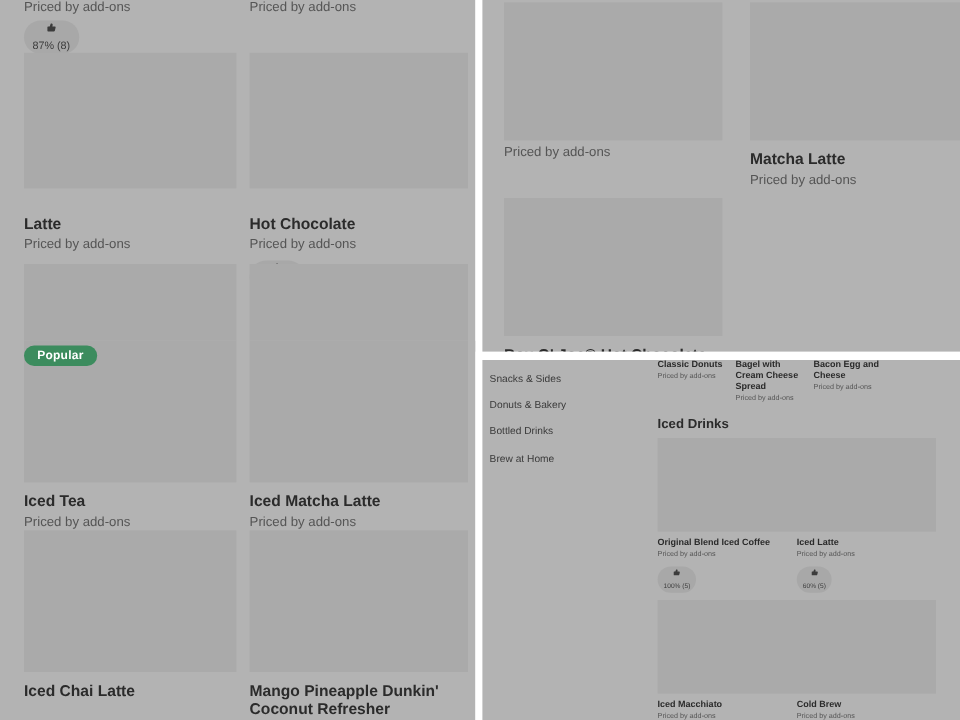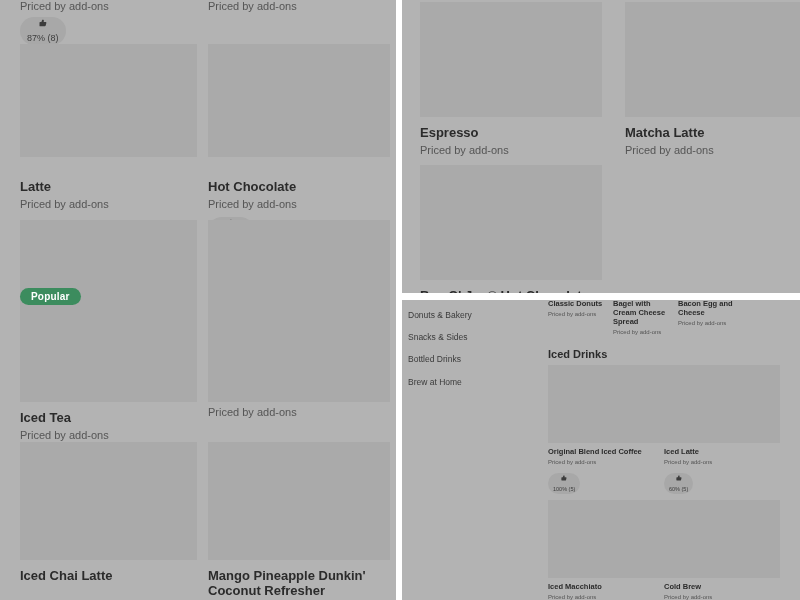--- a/index.html
+++ b/index.html
@@ -168,21 +168,20 @@
       <div class="thumb"></div>
     </div>
     <div class="card c4">
       <div class="thumb"></div>
     </div>
   </div>
 
   <div class="panel" id="panel-tr">
     <div class="card c1">
       <div class="thumb"></div>
-      <div class="prod-title">Espresso</div>
       <div class="prod-price">Priced by add-ons</div>
     </div>
     <div class="card c2">
       <div class="thumb"></div>
       <div class="prod-title">Matcha Latte</div>
       <div class="prod-price">Priced by add-ons</div>
     </div>
     <div class="card c3">
       <div class="thumb"></div>
       <div class="prod-title">Box O' Joe® Hot Chocolate</div>
@@ -192,38 +191,39 @@
   <div class="panel" id="panel-bl">
     <div class="badge-popular bl-badge">Popular</div>
 
     <div class="card c1">
       <div class="thumb"></div>
       <div class="prod-title">Iced Tea</div>
       <div class="prod-price">Priced by add-ons</div>
     </div>
     <div class="card c2">
       <div class="thumb"></div>
+      <div class="prod-title">Iced Matcha Latte</div>
       <div class="prod-price">Priced by add-ons</div>
     </div>
     <div class="card c3">
       <div class="thumb"></div>
       <div class="prod-title">Iced Chai Latte</div>
 
     </div>
     <div class="card c4">
       <div class="thumb"></div>
       <div class="prod-title">Mango Pineapple Dunkin' Coconut Refresher</div>
     </div>
   </div>
 
   <div class="panel" id="panel-br">
 
     <div class="nav">
+      <div class="nav-item">Snacks &amp; Sides</div>
       <div class="nav-item">Donuts &amp; Bakery</div>
-      <div class="nav-item">Snacks &amp; Sides</div>
       <div class="nav-item">Bottled Drinks</div>
       <div class="nav-item">Brew at Home</div>
     </div>
 
     <div class="foodrow">
       <div class="fooditem">
         <div class="prod-title">Classic Donuts</div>
         <div class="prod-price">Priced by add-ons</div>
       </div>
       <div class="fooditem">

